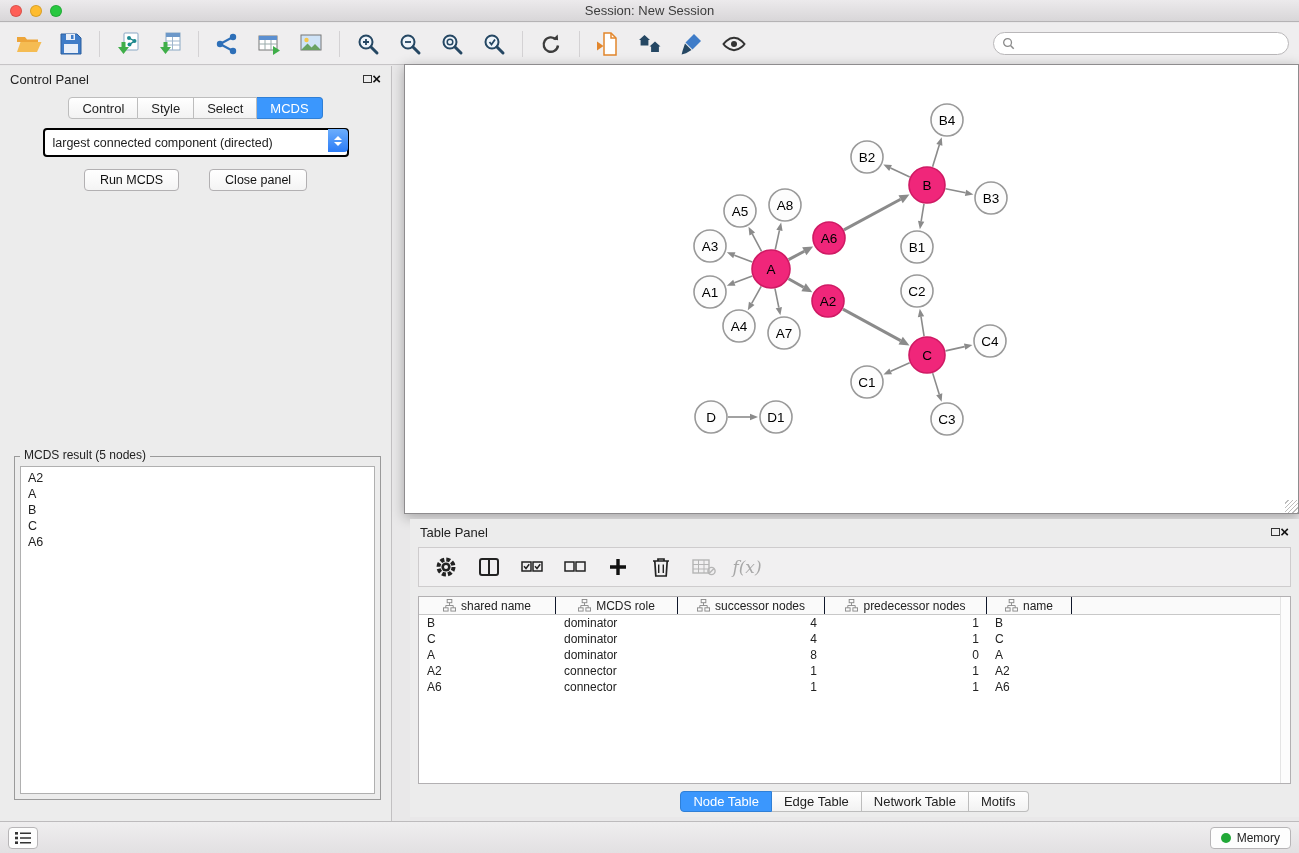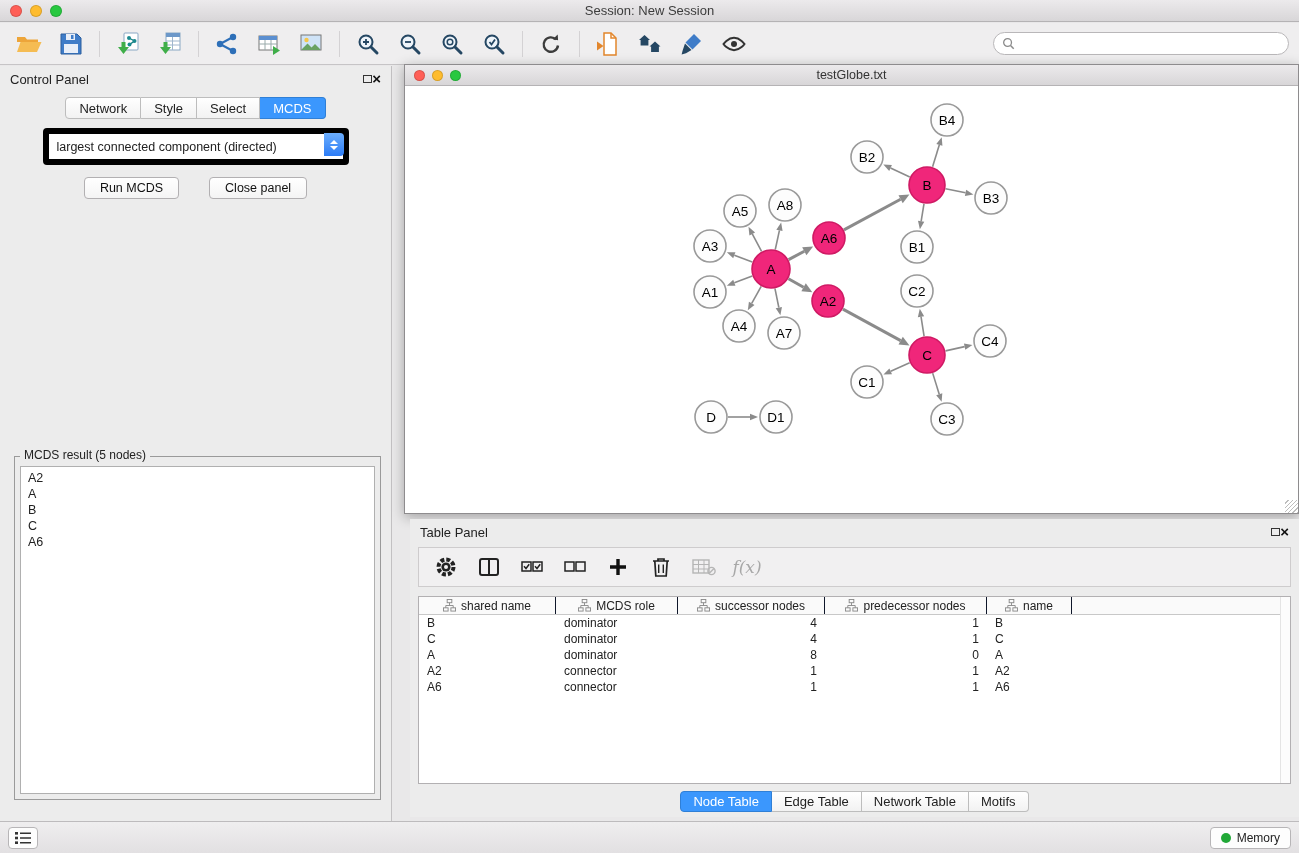--- a/index.html
+++ b/index.html
@@ -25,21 +25,21 @@
   .panel-header{height:26px;display:flex;align-items:center;padding:0 10px;font-size:13px;color:#222;gap:0}
   .panel-header .ph-spacer{flex:1}
   .float-box{width:9px;height:8px;border:1.5px solid #333;display:inline-block;cursor:pointer}
   .close-x{font-size:15px;font-weight:bold;color:#111;line-height:12px;cursor:pointer}
   .cp-tabs{display:flex;justify-content:center;margin-top:5px}
   .cp-tab{padding:0 13px;height:22px;display:flex;align-items:center;font-size:13px;background:linear-gradient(#ffffff,#f2f2f2);border:1px solid #bdbdbd;border-left:none;color:#222;cursor:pointer}
   .cp-tab:first-child{border-left:1px solid #bdbdbd;border-radius:4px 0 0 4px}
   .cp-tab:last-child{border-radius:0 4px 4px 0}
   .cp-tab.active{background:#3b97fd;color:#fff;border-color:#2f7fd6}
   .opt-label{text-align:center;margin-top:21px;font-size:13px}
-  .dropdown{margin:9px auto 0;width:306px;height:37px;background:#fff;border:6px solid #000000;border-radius:4px;position:relative;display:flex;align-items:center;padding-left:8px;font-size:12.5px;cursor:pointer}
+  .dropdown{margin:9px auto 0;width:306px;height:29px;background:#fff;border:2px solid #000000;border-radius:4px;position:relative;display:flex;align-items:center;padding-left:8px;font-size:12.5px;cursor:pointer}
   .dd-stepper{position:absolute;right:-1px;top:-1px;width:20px;height:23px;background:linear-gradient(#6caefc,#2c7cf6);border-radius:0 4px 4px 0;display:flex;flex-direction:column;align-items:center;justify-content:center;gap:2px}
   .dd-stepper i{display:block;width:0;height:0;border-left:4px solid transparent;border-right:4px solid transparent}
   .dd-up{border-bottom:4px solid #fff}
   .dd-down{border-top:4px solid #fff}
   .btn-row{display:flex;justify-content:center;gap:30px;margin-top:12px}
   .btn{height:22px;padding:0 15px;background:linear-gradient(#ffffff,#f4f4f4);border:1px solid #b2b0b2;border-radius:4px;font-size:12.5px;color:#111;cursor:pointer;display:flex;align-items:center}
   .result-box{position:absolute;left:14px;right:10px;top:390px;bottom:21px;border:1px solid #9a9a9a}
   .result-legend{position:absolute;top:-9px;left:5px;background:#ececec;padding:0 4px;font-size:12px}
   .result-list{position:absolute;left:5px;right:5px;top:9px;bottom:5px;background:#fff;border:1px solid #b0b0b0;font-size:12.5px;padding:3px 7px;line-height:16px;overflow:auto}
 
@@ -252,21 +252,21 @@
 </div>
 
 <div class="control-panel">
   <div class="panel-header">
     <span>Control Panel</span>
     <span class="ph-spacer"></span>
     <span class="float-box"></span>
     <span class="close-x">×</span>
   </div>
   <div class="cp-tabs" id="cp-tabs">
-      <div class="cp-tab">Network</div>
+      <div class="cp-tab">Control</div>
       <div class="cp-tab">Style</div>
       <div class="cp-tab">Select</div>
       <div class="cp-tab active">MCDS</div>
     </div>
   <div class="dropdown">
     <span>largest connected component (directed)</span>
     <span class="dd-stepper">
         <i class="dd-up"></i>
         <i class="dd-down"></i>
       </span>
@@ -281,28 +281,20 @@
         <div>A2</div>
         <div>A</div>
         <div>B</div>
         <div>C</div>
         <div>A6</div>
       </div>
   </div>
 </div>
 
 <div class="net-window">
-  <div class="net-titlebar">
-    <div class="net-traffic">
-      <span class="tl-red"></span>
-      <span class="tl-yellow"></span>
-      <span class="tl-green"></span>
-    </div>
-    <span>testGlobe.txt</span>
-  </div>
   <div class="net-canvas">
     <svg id="graph-svg" width="893" height="427">
         <line x1="356.57245457625567" y1="164.36136662654283" x2="347.25580905086764" y2="146.93022338549432" stroke="#8b8b8b" stroke-width="1.6"></line>
         <polygon points="343.4847908813699,139.87477003611144 350.0779903906208,145.42181611769522 344.43362771111447,148.43863065329342" fill="#8b8b8b"></polygon>
         <line x1="370.27393757610866" y1="162.46199965207478" x2="374.44388115105875" y2="143.3994004523028" stroke="#8b8b8b" stroke-width="1.6"></line>
         <polygon points="376.15345618150224,135.58420031313273 377.56996120672676,144.0832304644802 371.31780109539073,142.71557044012542" fill="#8b8b8b"></polygon>
         <line x1="347.28605427212415" y1="174.9439221026042" x2="329.32812944623856" y2="168.17290126661456" stroke="#8b8b8b" stroke-width="1.6"></line>
         <polygon points="321.84255115508824,165.35047010765624 330.4571019098219,165.17866995015441 328.1991569826552,171.1671325830747" fill="#8b8b8b"></polygon>
         <line x1="347.28605427212415" y1="189.0560778973958" x2="329.32812944623856" y2="195.82709873338544" stroke="#8b8b8b" stroke-width="1.6"></line>
         <polygon points="321.84255115508824,198.64952989234376 328.1991569826552,192.8328674169253 330.4571019098219,198.82133004984559" fill="#8b8b8b"></polygon>

